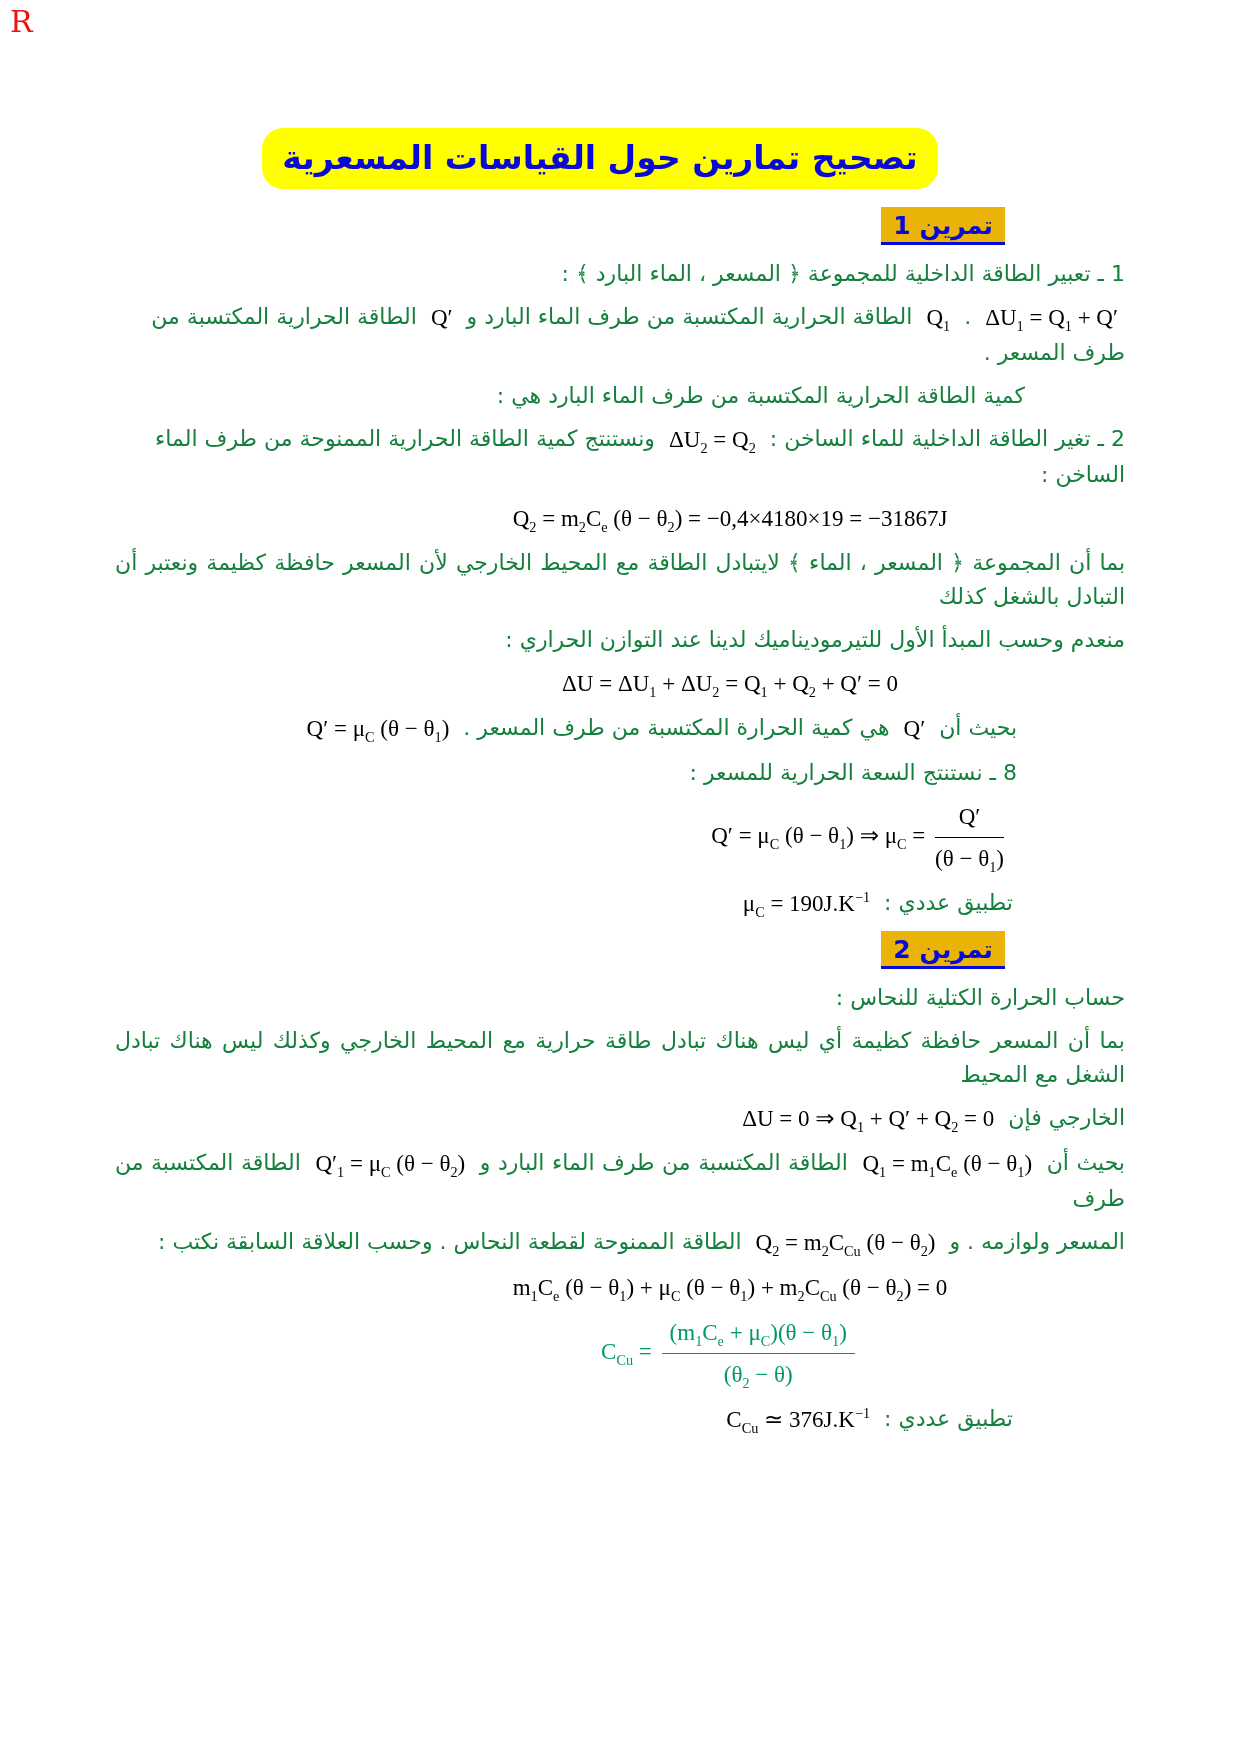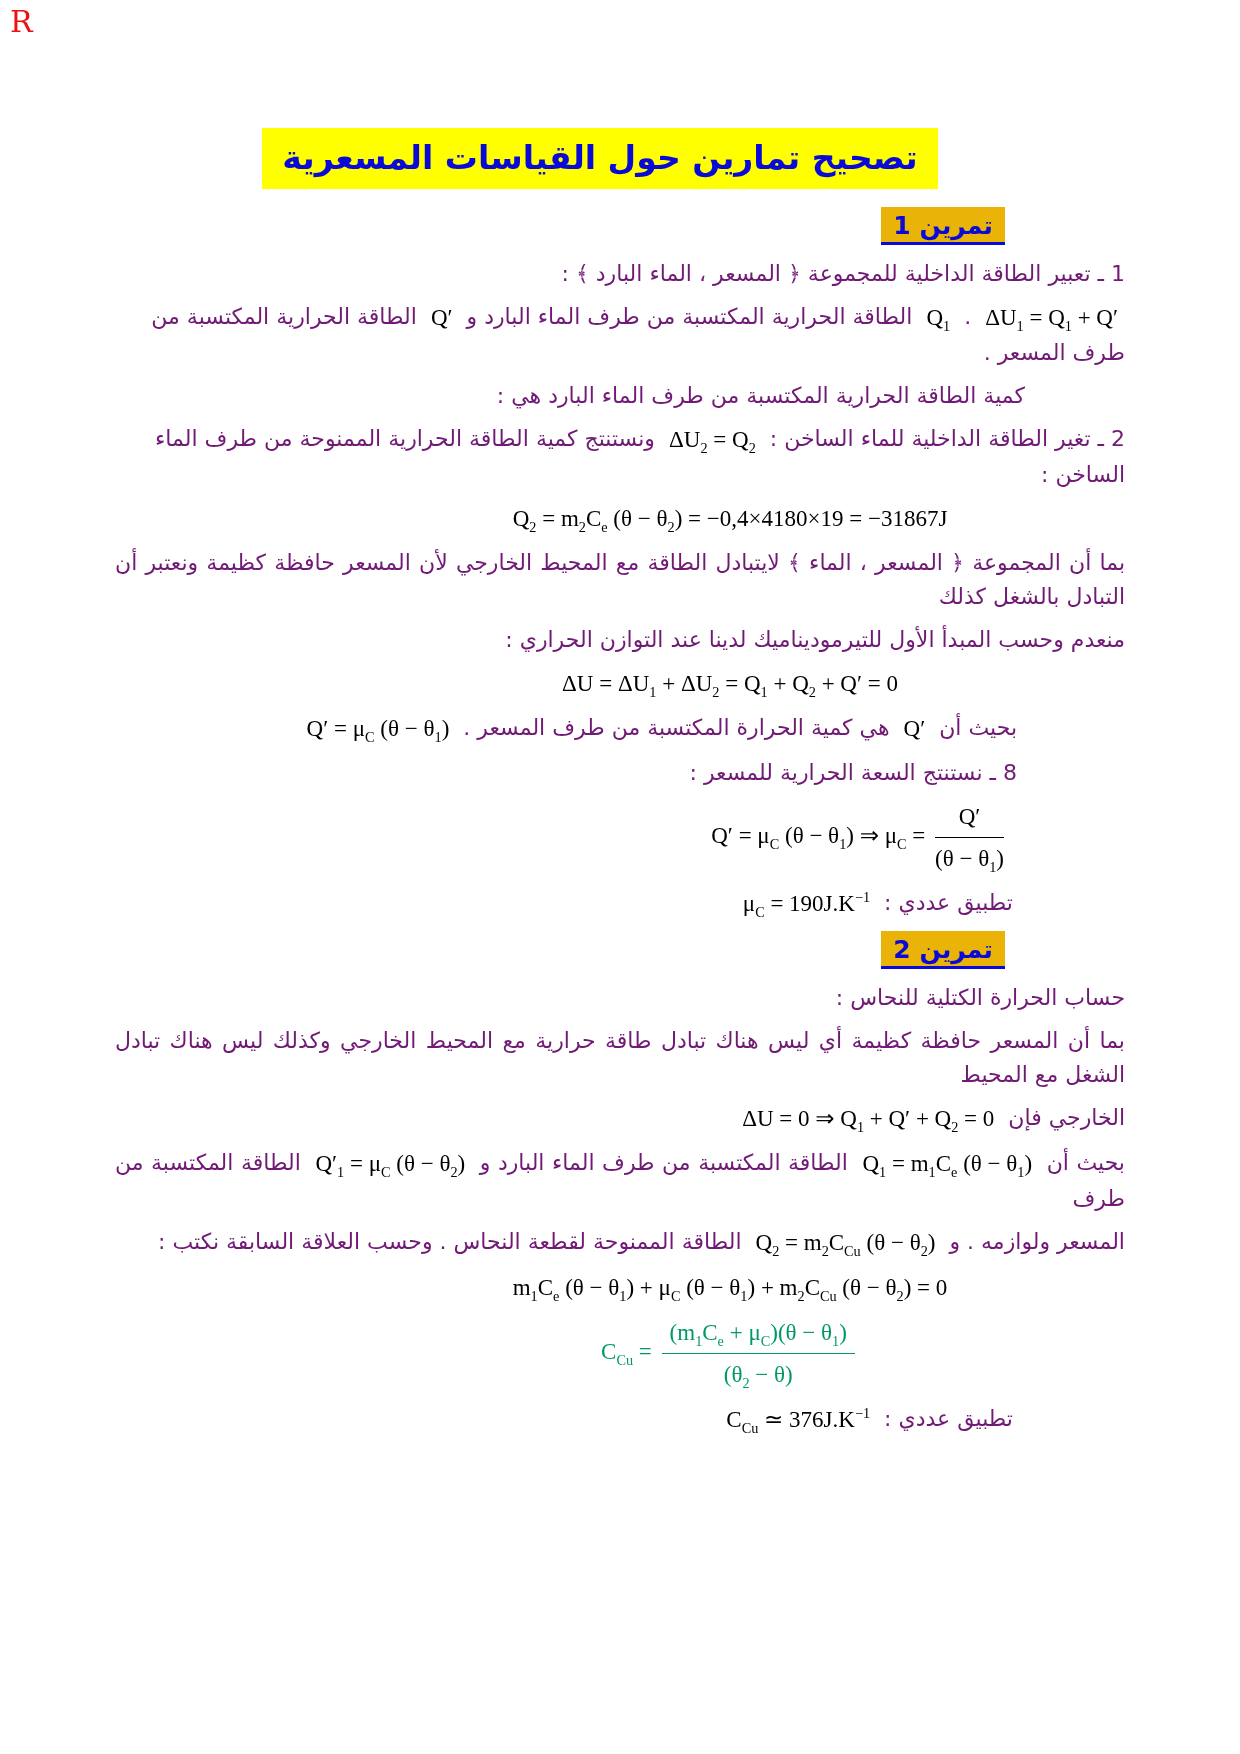--- a/index.html
+++ b/index.html
@@ -13,33 +13,34 @@
   }
   .page{
     direction:rtl;
     padding:128px 115px 60px 115px;
   }
   .title-wrap{text-align:center;margin:0 40px 18px 0;}
   .doc-title{
     display:inline-block;background:#ffff00;color:#0909d8;
     font-size:33px;font-weight:bold;padding:10px 20px 12px 20px;
     direction:rtl;
+    border-radius:21px;
   }
   .head-row{text-align:right;padding-right:120px;margin:4px 0 12px 0;}
   .sec-head{
     display:inline-block;background:#eab308;color:#0909d8;
     font-size:25px;font-weight:bold;padding:4px 12px 2px 12px;
     direction:ltr;border-bottom:3px solid #0909d8;
   }
   .line{margin:9px 0;line-height:1.55;font-size:22px;min-height:34px;}
   .a-r{text-align:right;}
   .a-c{text-align:center;}
   .a-j{text-align:justify;}
   .eq-line.a-c{padding-left:220px;}
-  .ar{color:#701a75;}
+  .ar{color:#15803d;}
   .math{
     font-family:"Liberation Serif", serif;
     direction:ltr;unicode-bidi:isolate;display:inline-block;
     font-size:23px;margin:0 7px;white-space:nowrap;vertical-align:middle;
   }
   .math sub{font-size:62%;line-height:0;}
   .math sup{font-size:62%;line-height:0;}
   .frac{display:inline-block;vertical-align:middle;text-align:center;margin:0 4px;}
   .frac .num{display:block;border-bottom:1.6px solid currentColor;padding:0 8px 3px 8px;}
   .frac .den{display:block;padding-top:3px;}

